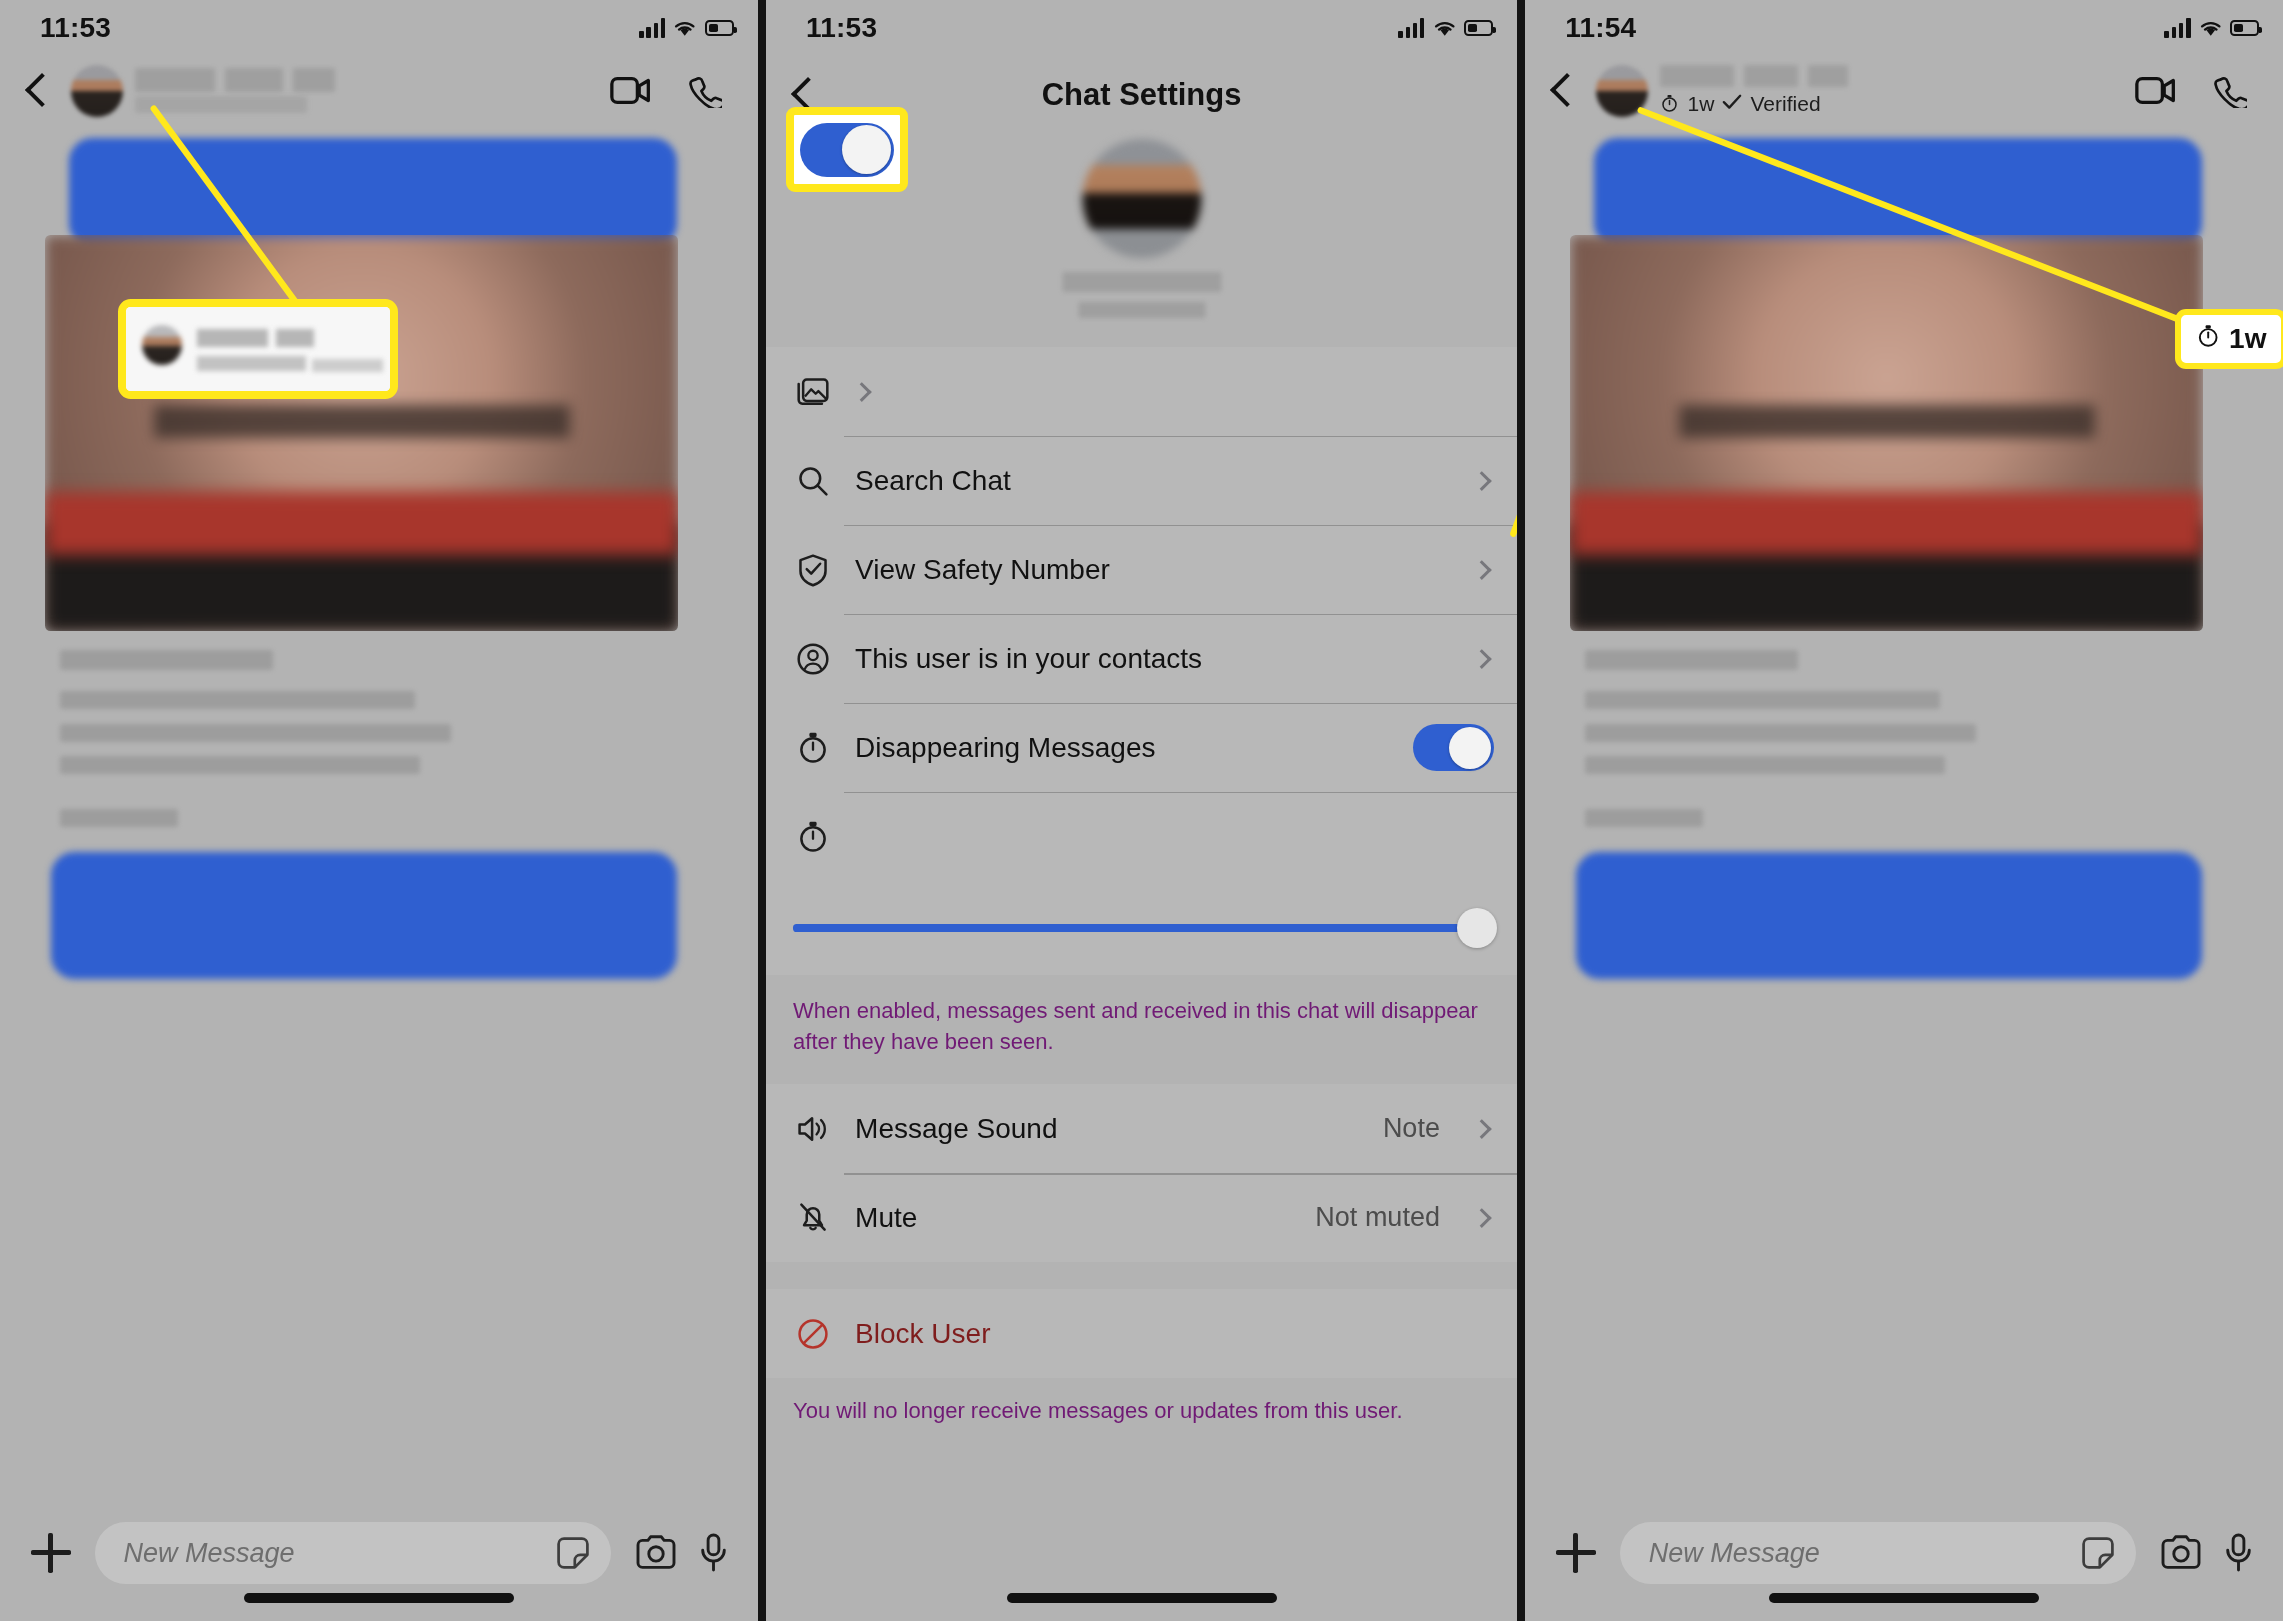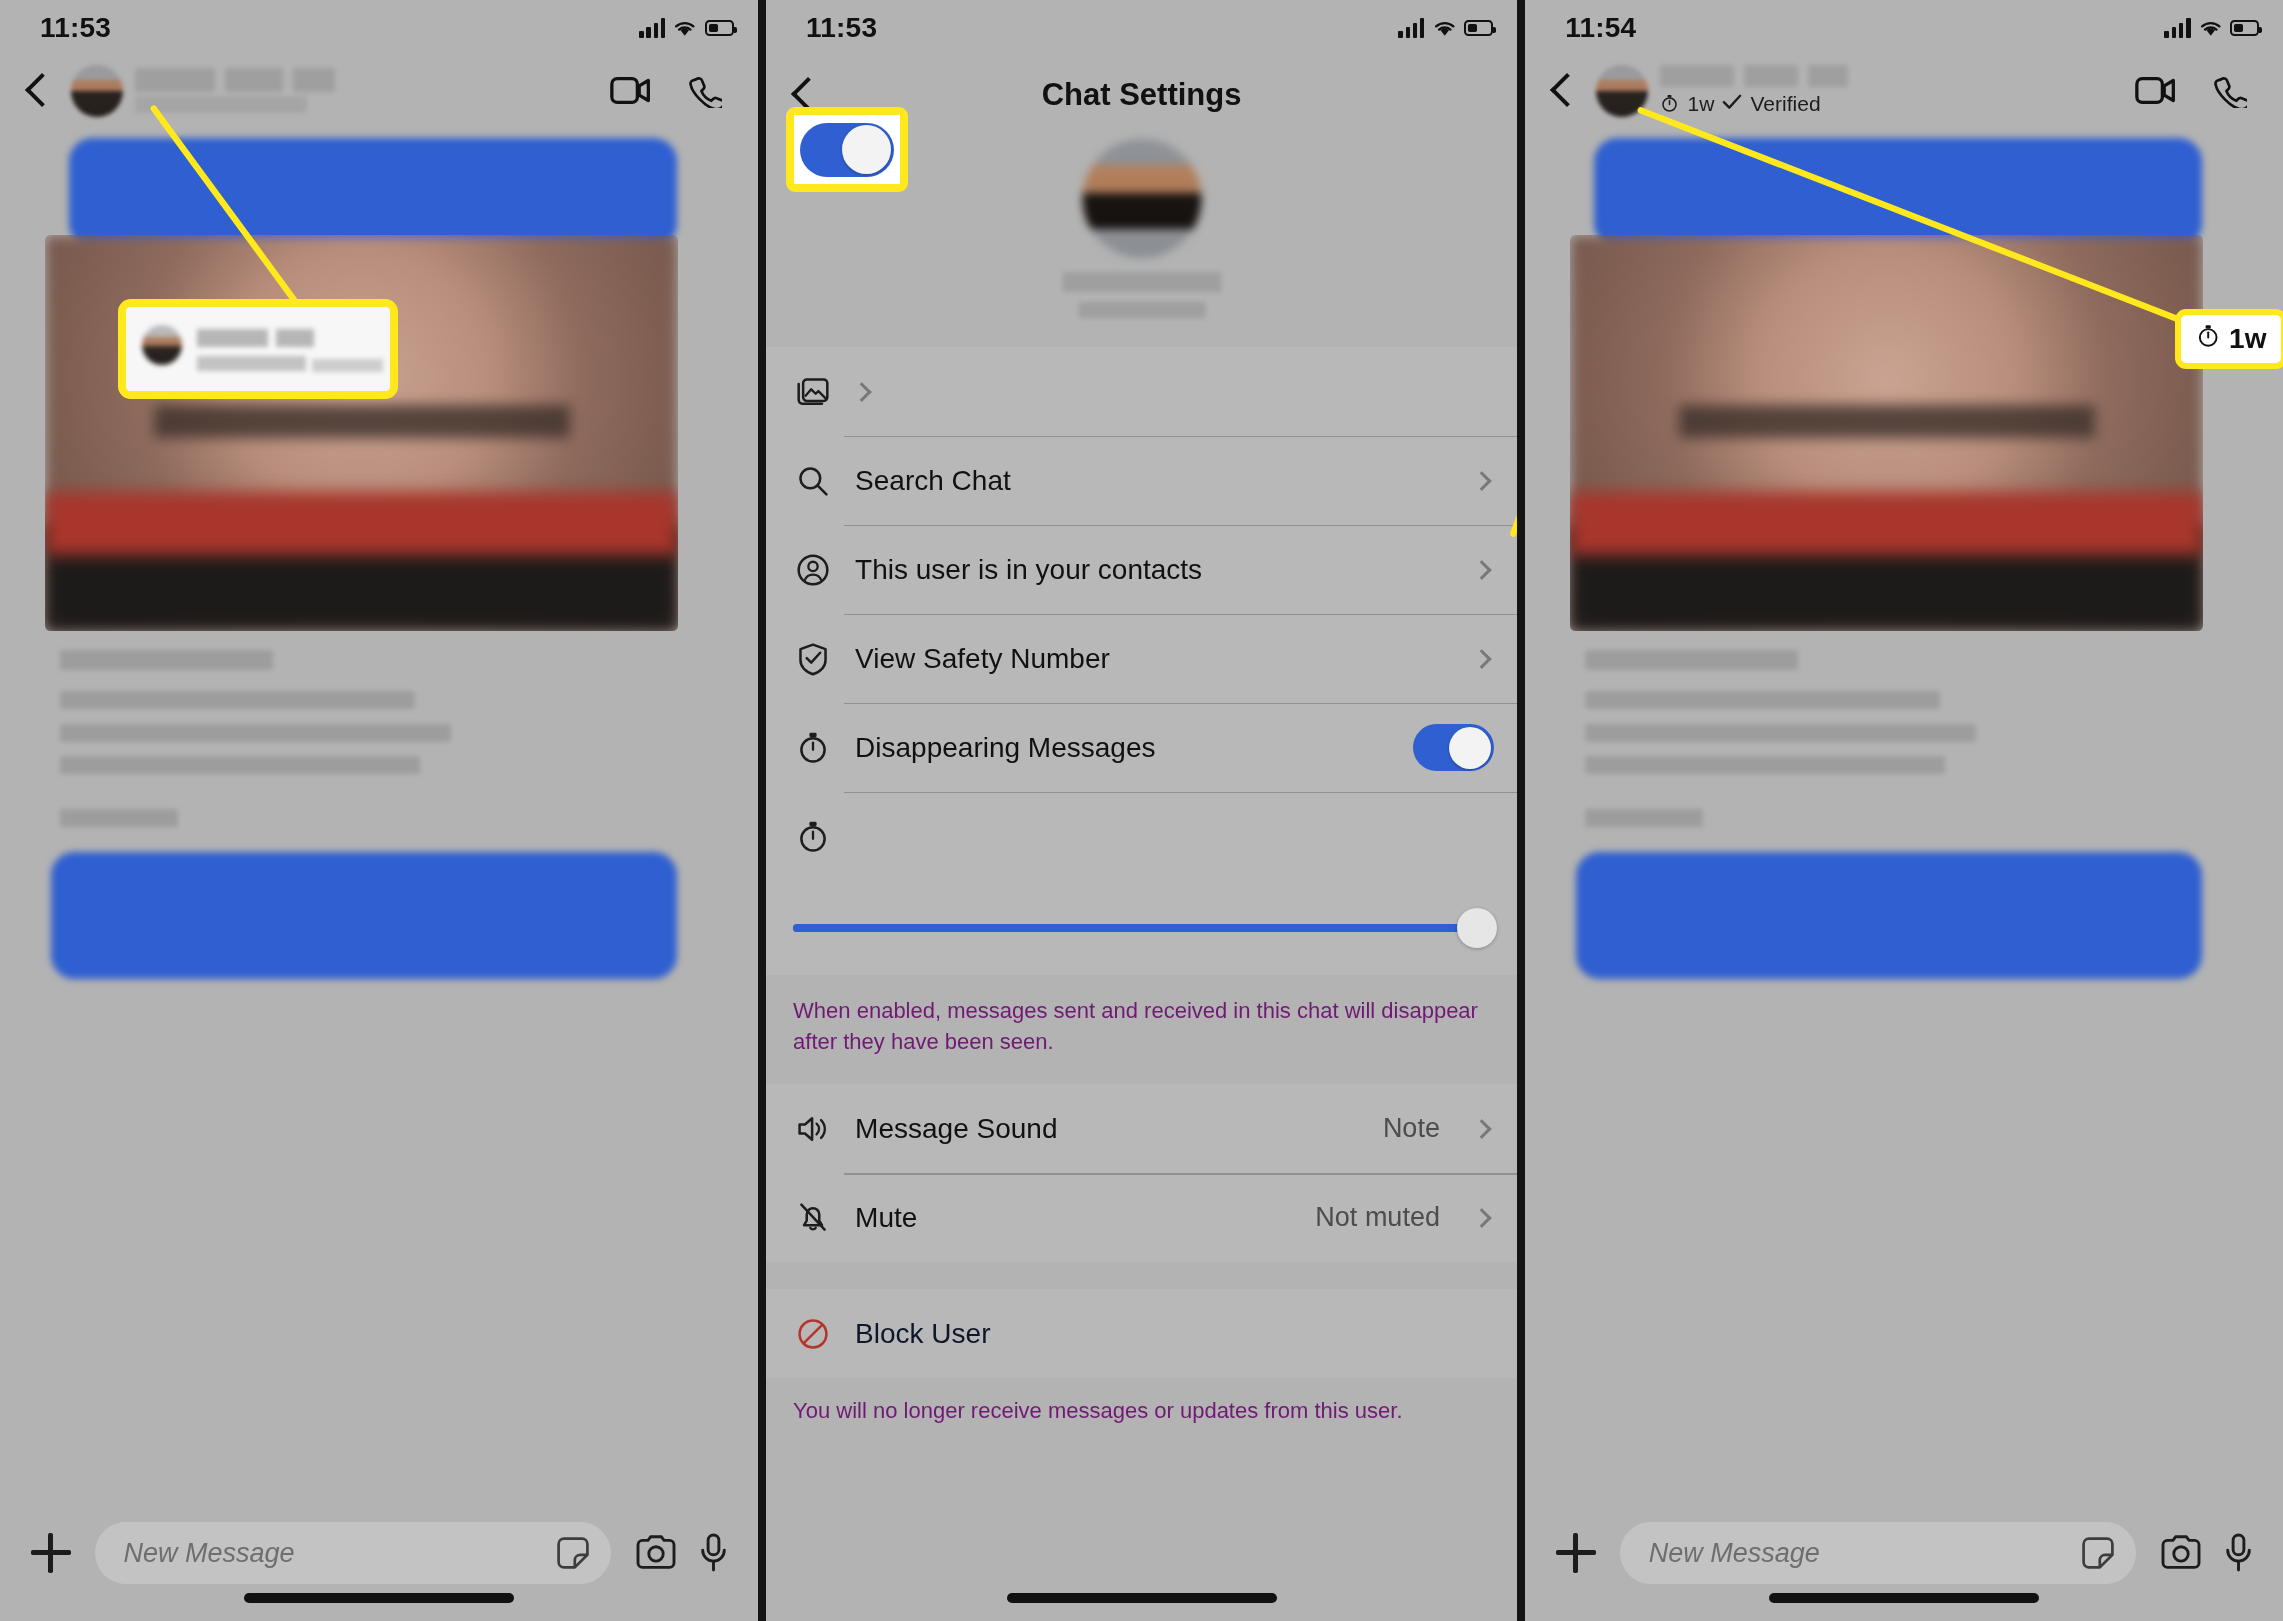--- a/index.html
+++ b/index.html
@@ -158,21 +158,21 @@
     background: rgba(90,90,90,.42);
   }
   .rowicon { width: 40px; height: 40px; flex:0 0 auto; display:flex; align-items:center; justify-content:center; }
   .rowlabel { font-size: 28px; color:#111; flex: 1 1 auto; }
   .rowvalue { font-size: 27px; color:#4c4c4c; margin-right: 12.7px; }
   .chev {
     width: 13.6px; height: 13.6px; flex:0 0 auto;
     border-right: 3.1px solid #77777c; border-top: 3.1px solid #77777c;
     transform: rotate(45deg); margin-right: 5.4px;
   }
-  .danger .rowlabel { color:#0f172a; }
+  .danger .rowlabel { color:#7f1d1d; }
 
   .toggle {
     width: 81px; height: 47px; border-radius: 23.5px; background:#2f5fd0;
     position:relative; flex:0 0 auto;
   }
   .toggle .knob {
     position:absolute; top: 2.7px; right: 2.7px; width: 42px; height: 42px;
     border-radius: 50%; background:#f3f3f3;
     box-shadow: 0 0.9px 2.7px rgba(0,0,0,.3);
   }
@@ -387,36 +387,36 @@
               <circle cx="16" cy="16" r="11" stroke="#1d1d1d" stroke-width="2.8" fill="none"></circle>
               <path d="M24 24 L34 34" stroke="#1d1d1d" stroke-width="2.8" stroke-linecap="round"></path>
             </svg>
         </span>
         <span class="rowlabel">Search Chat</span>
         <span class="chev"></span>
       </div>
       <div class="row">
         <span class="rowicon">
           <svg width="34" height="34" viewBox="0 0 38 38">
+              <path d="M19 3 L33 8 v12 c0 8-6 13-14 16 -8-3-14-8-14-16 V8 Z" stroke="#1d1d1d" stroke-width="2.8" fill="none" stroke-linejoin="round"></path>
+              <path d="M12 18 l5 5 10-11" stroke="#1d1d1d" stroke-width="2.8" fill="none" stroke-linecap="round" stroke-linejoin="round"></path>
+            </svg>
+        </span>
+        <span class="rowlabel">View Safety Number</span>
+        <span class="chev"></span>
+      </div>
+      <div class="row">
+        <span class="rowicon">
+          <svg width="34" height="34" viewBox="0 0 38 38">
               <circle cx="19" cy="19" r="16" stroke="#1d1d1d" stroke-width="2.8" fill="none"></circle>
               <circle cx="19" cy="15" r="5.2" stroke="#1d1d1d" stroke-width="2.6" fill="none"></circle>
               <path d="M9.5 31 a10 10 0 0 1 19 0" stroke="#1d1d1d" stroke-width="2.6" fill="none"></path>
             </svg>
         </span>
         <span class="rowlabel">This user is in your contacts</span>
-        <span class="chev"></span>
-      </div>
-      <div class="row">
-        <span class="rowicon">
-          <svg width="34" height="34" viewBox="0 0 38 38">
-              <path d="M19 3 L33 8 v12 c0 8-6 13-14 16 -8-3-14-8-14-16 V8 Z" stroke="#1d1d1d" stroke-width="2.8" fill="none" stroke-linejoin="round"></path>
-              <path d="M12 18 l5 5 10-11" stroke="#1d1d1d" stroke-width="2.8" fill="none" stroke-linecap="round" stroke-linejoin="round"></path>
-            </svg>
-        </span>
-        <span class="rowlabel">View Safety Number</span>
         <span class="chev"></span>
       </div>
       <div class="row">
         <span class="rowicon">
           <svg width="34" height="34" viewBox="0 0 38 38">
               <circle cx="19" cy="21" r="13" stroke="#1d1d1d" stroke-width="2.8" fill="none"></circle>
               <path d="M19 21 V13" stroke="#1d1d1d" stroke-width="2.6" stroke-linecap="round"></path>
               <rect x="15" y="2" width="8" height="5" rx="1.6" fill="#1d1d1d"></rect>
             </svg>
         </span>

